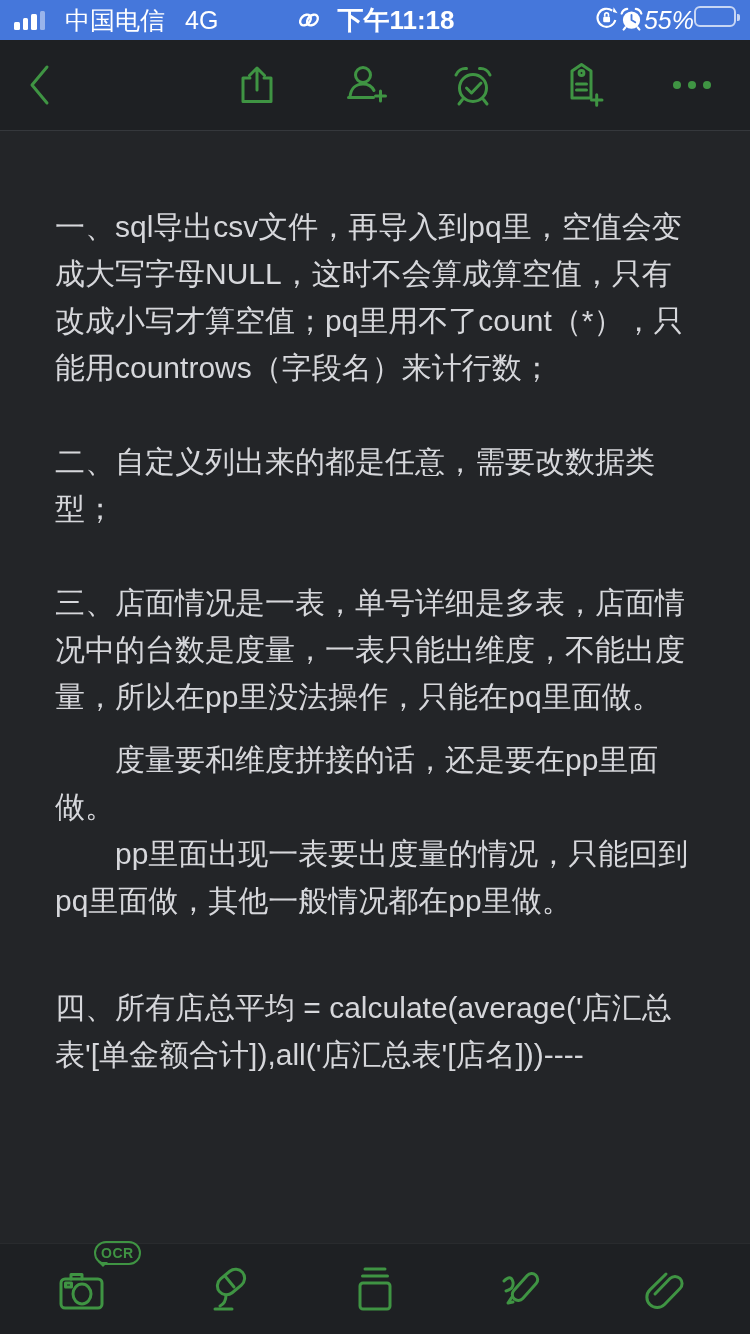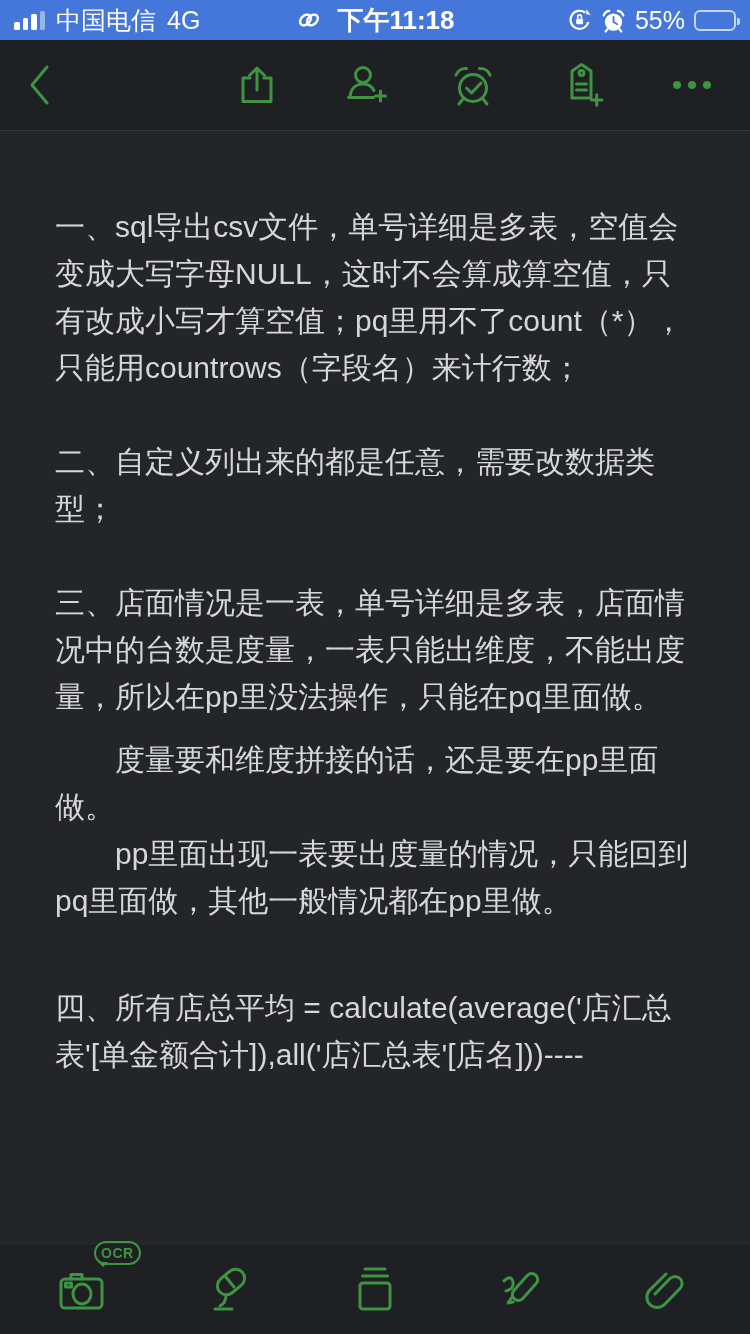--- a/index.html
+++ b/index.html
@@ -8,32 +8,32 @@
     background:var(--content-bg,#232528);
     font-family:"Liberation Sans","DejaVu Sans",sans-serif;
     -webkit-font-smoothing:antialiased;
   }
   
   .status-bar{
     height:40px;background:var(--status-bg,#4577db);color:#fff;
     display:flex;align-items:center;padding:0 14px;position:relative;
     font-size:25px;
   }
-  .sb-left{display:flex;align-items:center;gap:11px;}
+  .sb-left{display:flex;align-items:center;gap:20px;}
   .signal{display:flex;align-items:flex-end;gap:3px;height:21px;padding-bottom:2px;}
   .signal i{display:block;width:5.5px;background:#fff;border-radius:1.5px;}
   .signal i:nth-child(1){height:8px;}
   .signal i:nth-child(2){height:12px;}
   .signal i:nth-child(3){height:16px;}
   .signal i:nth-child(4){height:19px;opacity:.45;}
   .sb-center{
     position:absolute;left:50%;top:0;height:40px;transform:translateX(-50%);
     display:flex;align-items:center;gap:15px;font-weight:700;font-size:26px;
   }
-  .sb-right{margin-left:auto;display:flex;align-items:center;gap:9px;}
+  .sb-right{margin-left:auto;display:flex;font-style:italic;}
   .battery{
     width:42px;height:21px;border:2px solid rgba(255,255,255,.7);
     border-radius:6px;padding:2px;position:relative;box-sizing:border-box;
   }
   .battery .fill{height:100%;background:#fff;border-radius:2.5px;width:55%;}
   .battery:after{
     content:"";position:absolute;right:-6px;top:6px;width:3px;height:7px;
     background:rgba(255,255,255,.7);border-radius:0 2px 2px 0;
   }
   
@@ -157,21 +157,21 @@
         <circle cx="9" cy="24" r="4" class="icon-fill"></circle>
         <circle cx="24" cy="24" r="4" class="icon-fill"></circle>
         <circle cx="39" cy="24" r="4" class="icon-fill"></circle>
       </svg>
     </button>
   </div>
 </div>
 
 <div class="content">
   <div class="paragraphs">
-      <p style="margin-top: 0px;">一、sql导出csv文件，单号详细是多表，空值会变成大写字母NULL，这时不会算成算空值，只有改成小写才算空值；pq里用不了count（*），只能用countrows（字段名）来计行数；</p>
+      <p style="margin-top: 0px;">一、sql导出csv文件，再导入到pq里，空值会变成大写字母NULL，这时不会算成算空值，只有改成小写才算空值；pq里用不了count（*），只能用countrows（字段名）来计行数；</p>
       <p style="margin-top: 47px; font-family: Liberation Serif, serif;">二、自定义列出来的都是任意，需要改数据类型；</p>
       <p style="margin-top: 47px;">三、店面情况是一表，单号详细是多表，店面情况中的台数是度量，一表只能出维度，不能出度量，所以在pp里没法操作，只能在pq里面做。</p>
       <p style="margin-top: 16px;">　　度量要和维度拼接的话，还是要在pp里面做。</p>
       <p style="margin-top: 0px;">　　pp里面出现一表要出度量的情况，只能回到pq里面做，其他一般情况都在pp里做。</p>
       <p style="margin-top: 60px;">四、所有店总平均 = calculate(average('店汇总表'[单金额合计]),all('店汇总表'[店名]))----</p>
     </div>
 </div>
 
 <div class="bottom-toolbar">
   <button class="tool">

